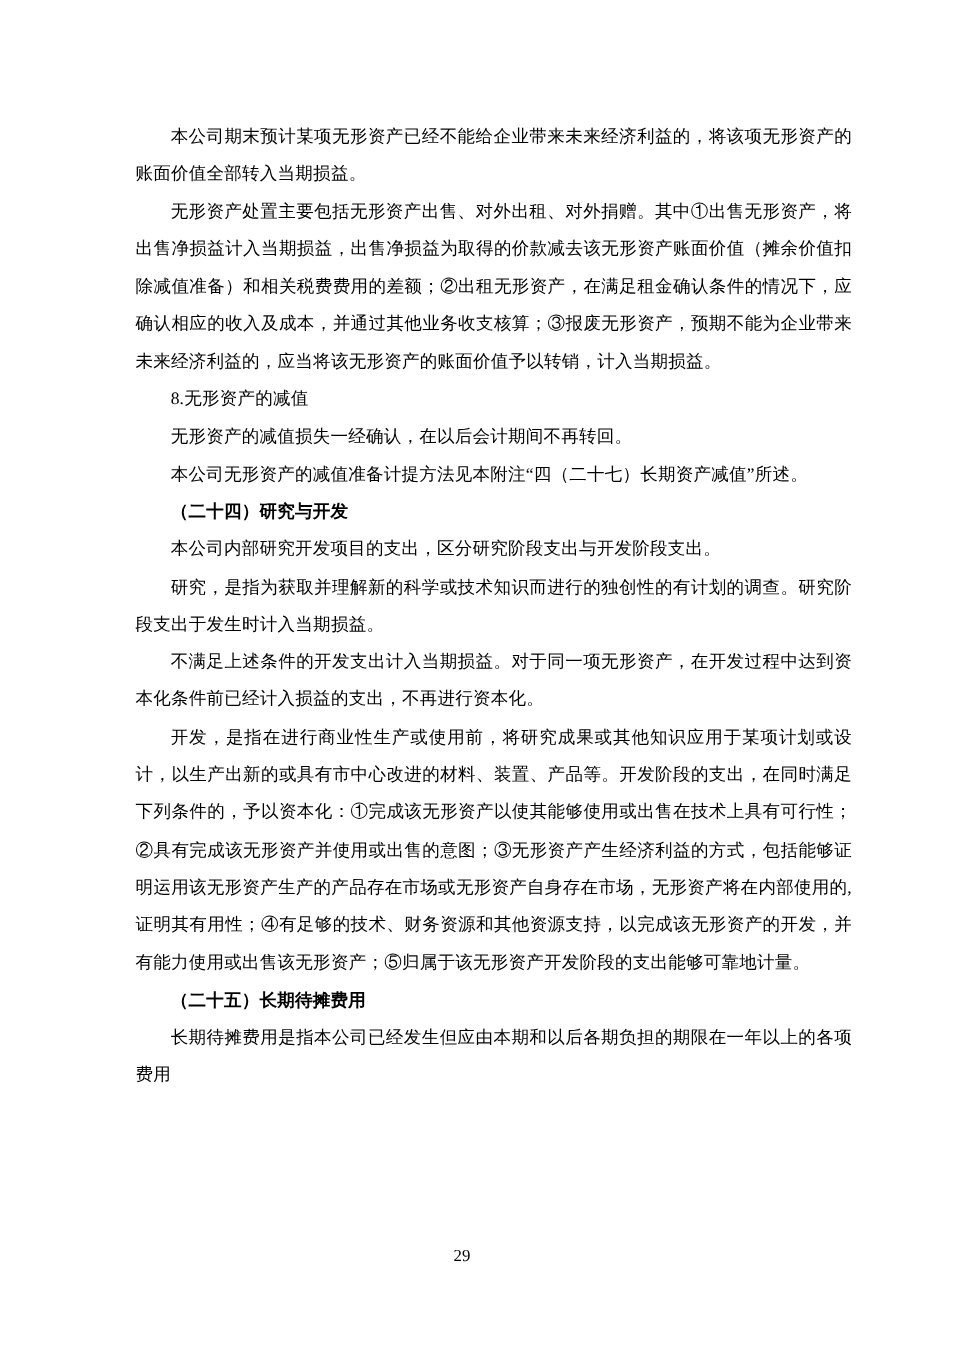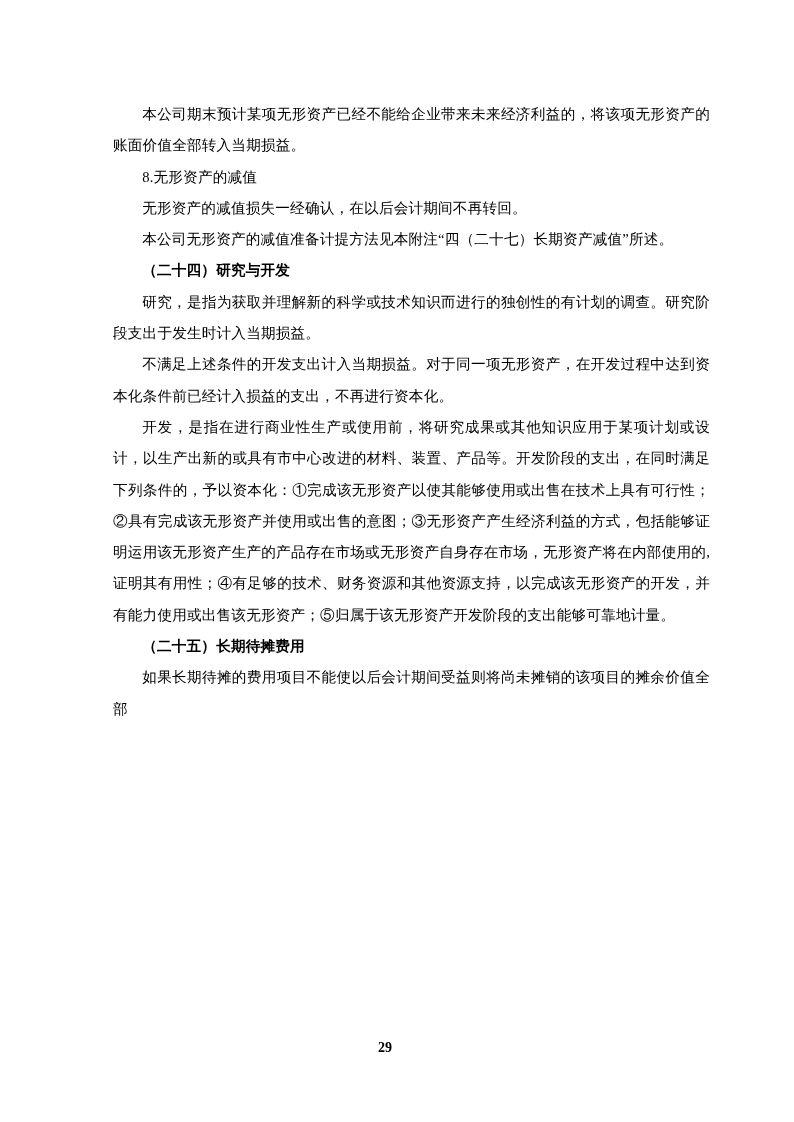--- a/index.html
+++ b/index.html
@@ -37,33 +37,34 @@
     font-family: Liberation Serif, serif;
   }
   .page-number {
     position: absolute;
     left: 0;
     top: 1038px;
     width: 770px;
     text-align: center;
     font-size: 14px;
     line-height: 20px;
-    font-weight: bold;
   }
 </style>
 </head>
 <body>
 
 <div class="page">
   <div class="content">
     <p>本公司期末预计某项无形资产已经不能给企业带来未来经济利益的，将该项无形资产的账面价值全部转入当期损益。</p>
+    <p>无形资产处置主要包括无形资产出售、对外出租、对外捐赠。其中①出售无形资产，将出售净损益计入当期损益，出售净损益为取得的价款减去该无形资产账面价值（摊余价值扣除减值准备）和相关税费费用的差额；②出租无形资产，在满足租金确认条件的情况下，应确认相应的收入及成本，并通过其他业务收支核算；③报废无形资产，预期不能为企业带来未来经济利益的，应当将该无形资产的账面价值予以转销，计入当期损益。</p>
     <p>8.无形资产的减值</p>
     <p>无形资产的减值损失一经确认，在以后会计期间不再转回。</p>
     <p>本公司无形资产的减值准备计提方法见本附注“四（二十七）长期资产减值”所述。</p>
     <p class="heading">（二十四）研究与开发</p>
+    <p>本公司内部研究开发项目的支出，区分研究阶段支出与开发阶段支出。</p>
     <p>研究，是指为获取并理解新的科学或技术知识而进行的独创性的有计划的调查。研究阶段支出于发生时计入当期损益。</p>
     <p>不满足上述条件的开发支出计入当期损益。对于同一项无形资产，在开发过程中达到资本化条件前已经计入损益的支出，不再进行资本化。</p>
     <p>开发，是指在进行商业性生产或使用前，将研究成果或其他知识应用于某项计划或设计，以生产出新的或具有市中心改进的材料、装置、产品等。开发阶段的支出，在同时满足下列条件的，予以资本化：①完成该无形资产以使其能够使用或出售在技术上具有可行性；②具有完成该无形资产并使用或出售的意图；③无形资产产生经济利益的方式，包括能够证明运用该无形资产生产的产品存在市场或无形资产自身存在市场，无形资产将在内部使用的,证明其有用性；④有足够的技术、财务资源和其他资源支持，以完成该无形资产的开发，并有能力使用或出售该无形资产；⑤归属于该无形资产开发阶段的支出能够可靠地计量。</p>
     <p class="heading">（二十五）长期待摊费用</p>
-    <p>如果长期待摊的费用项目不能使以后会计期间受益则将尚未摊销的该项目的摊余价值全部</p>
+    <p>长期待摊费用是指本公司已经发生但应由本期和以后各期负担的期限在一年以上的各项费用</p>
   </div>
   <div class="page-number">29</div>
 </div>
 
 </body></html>

